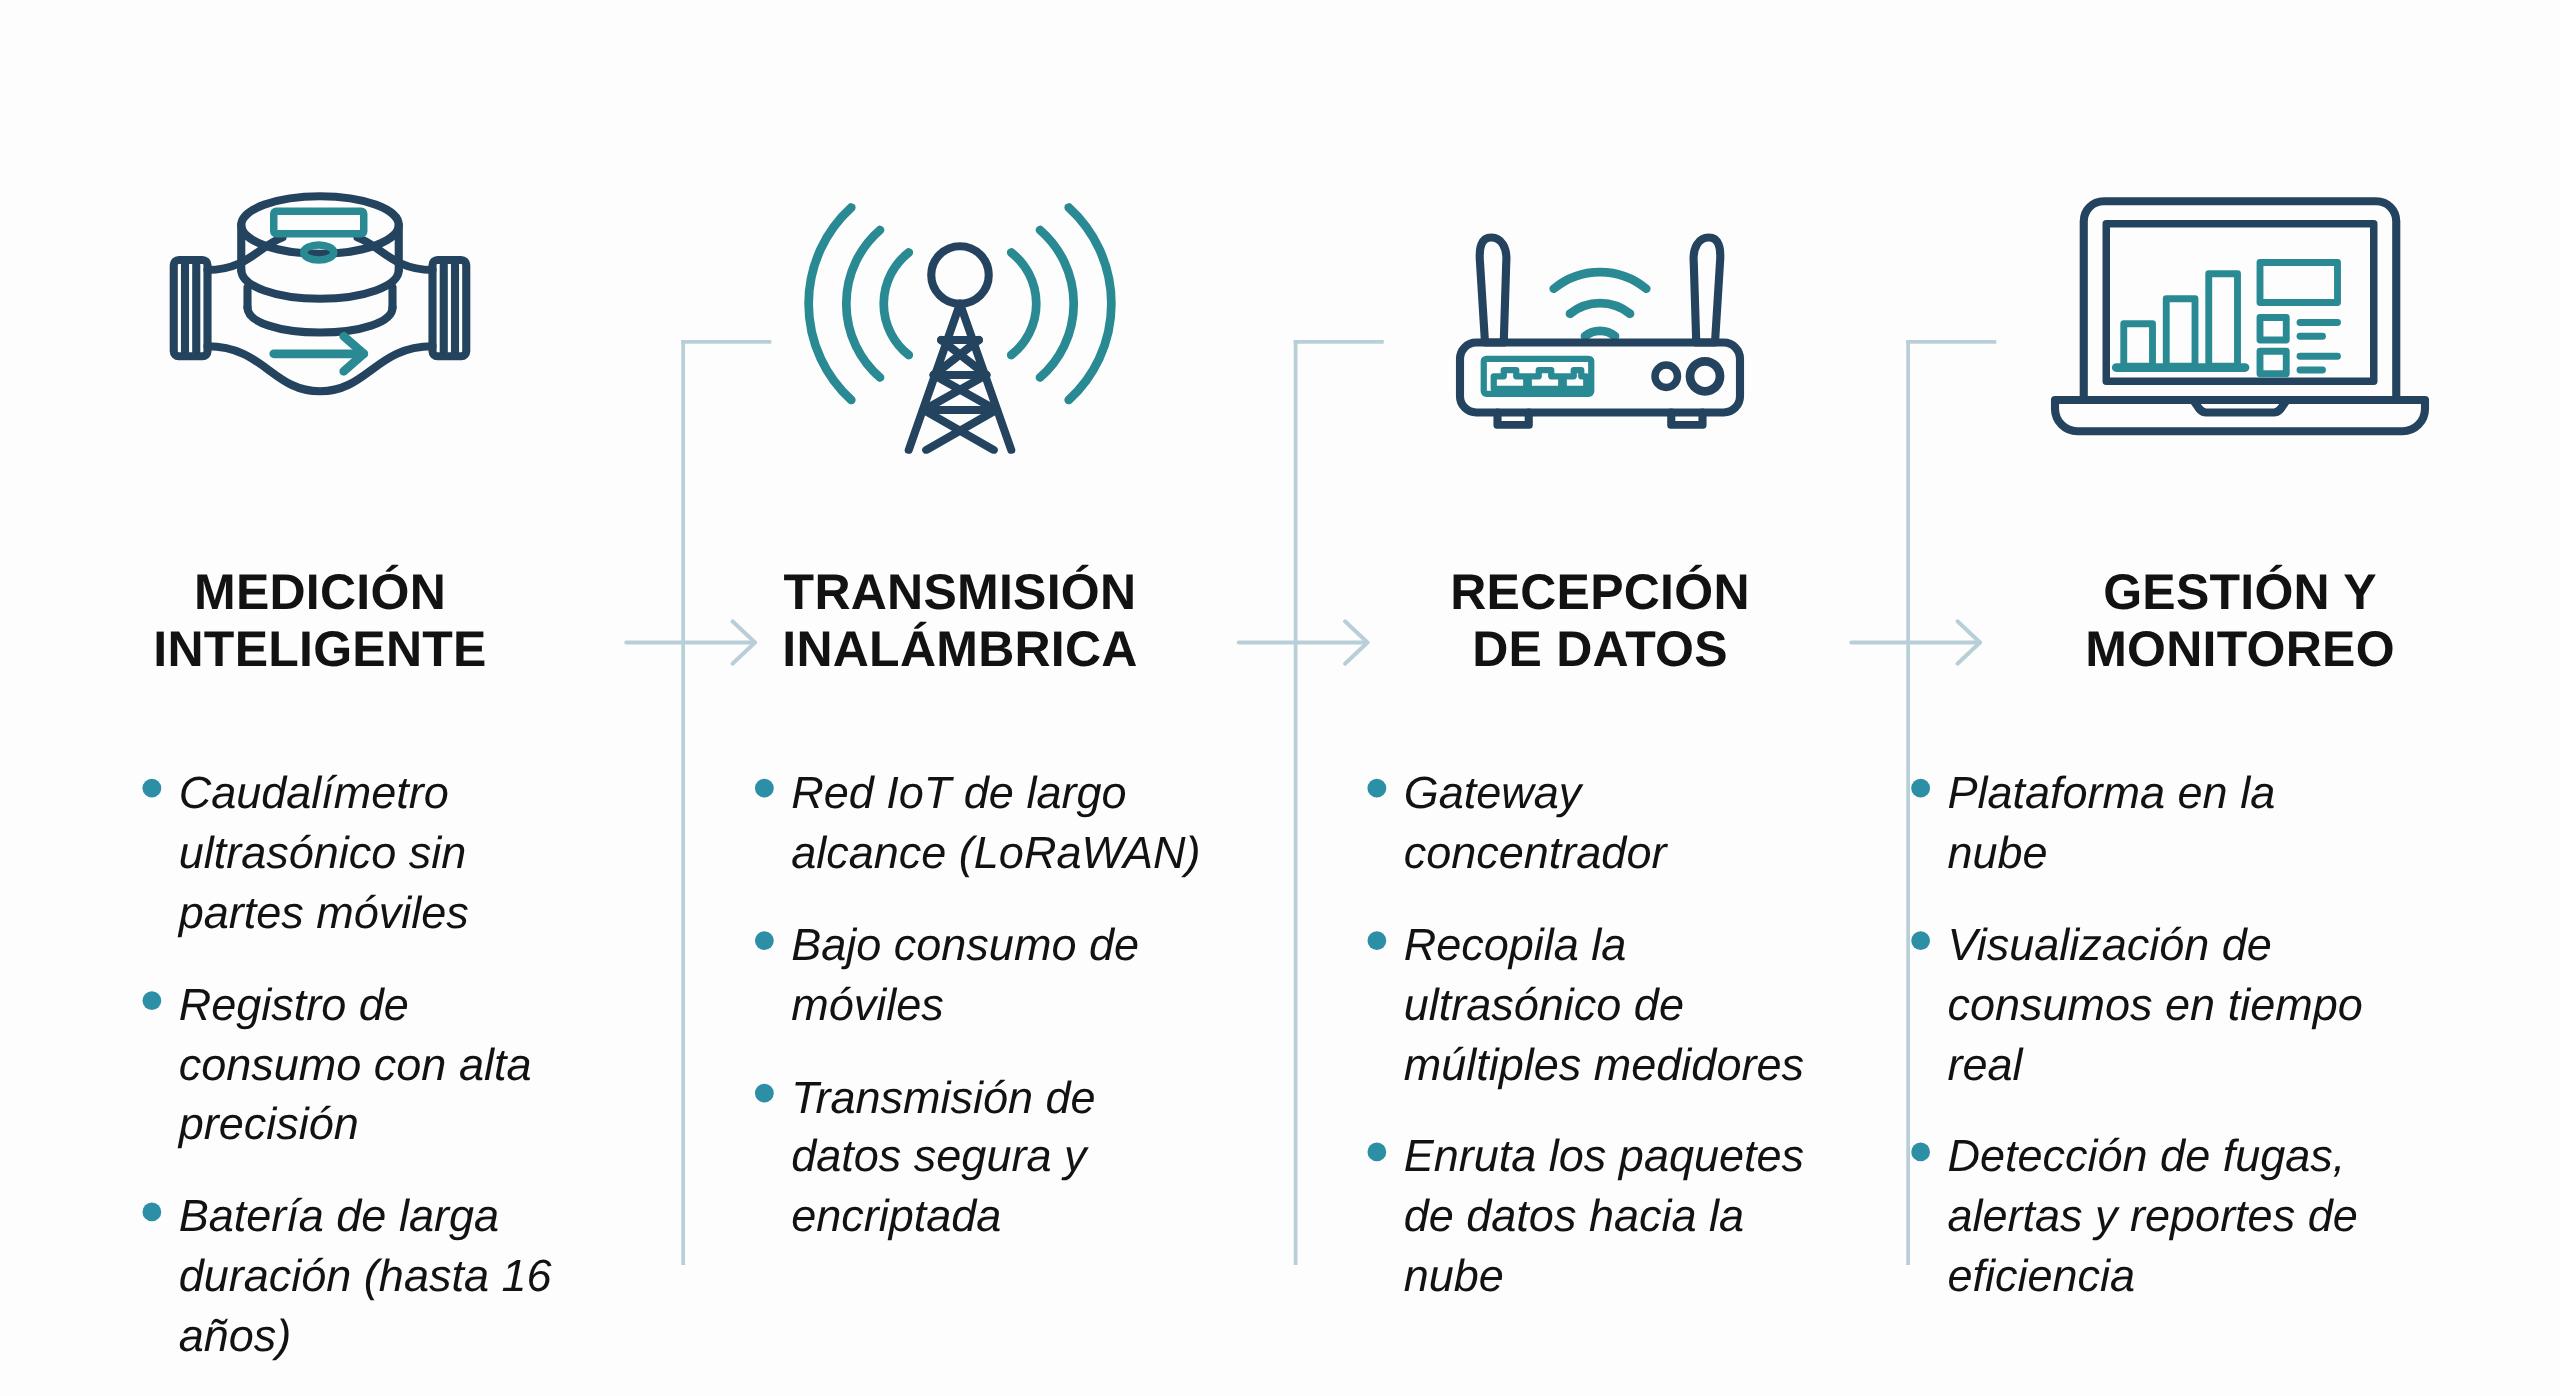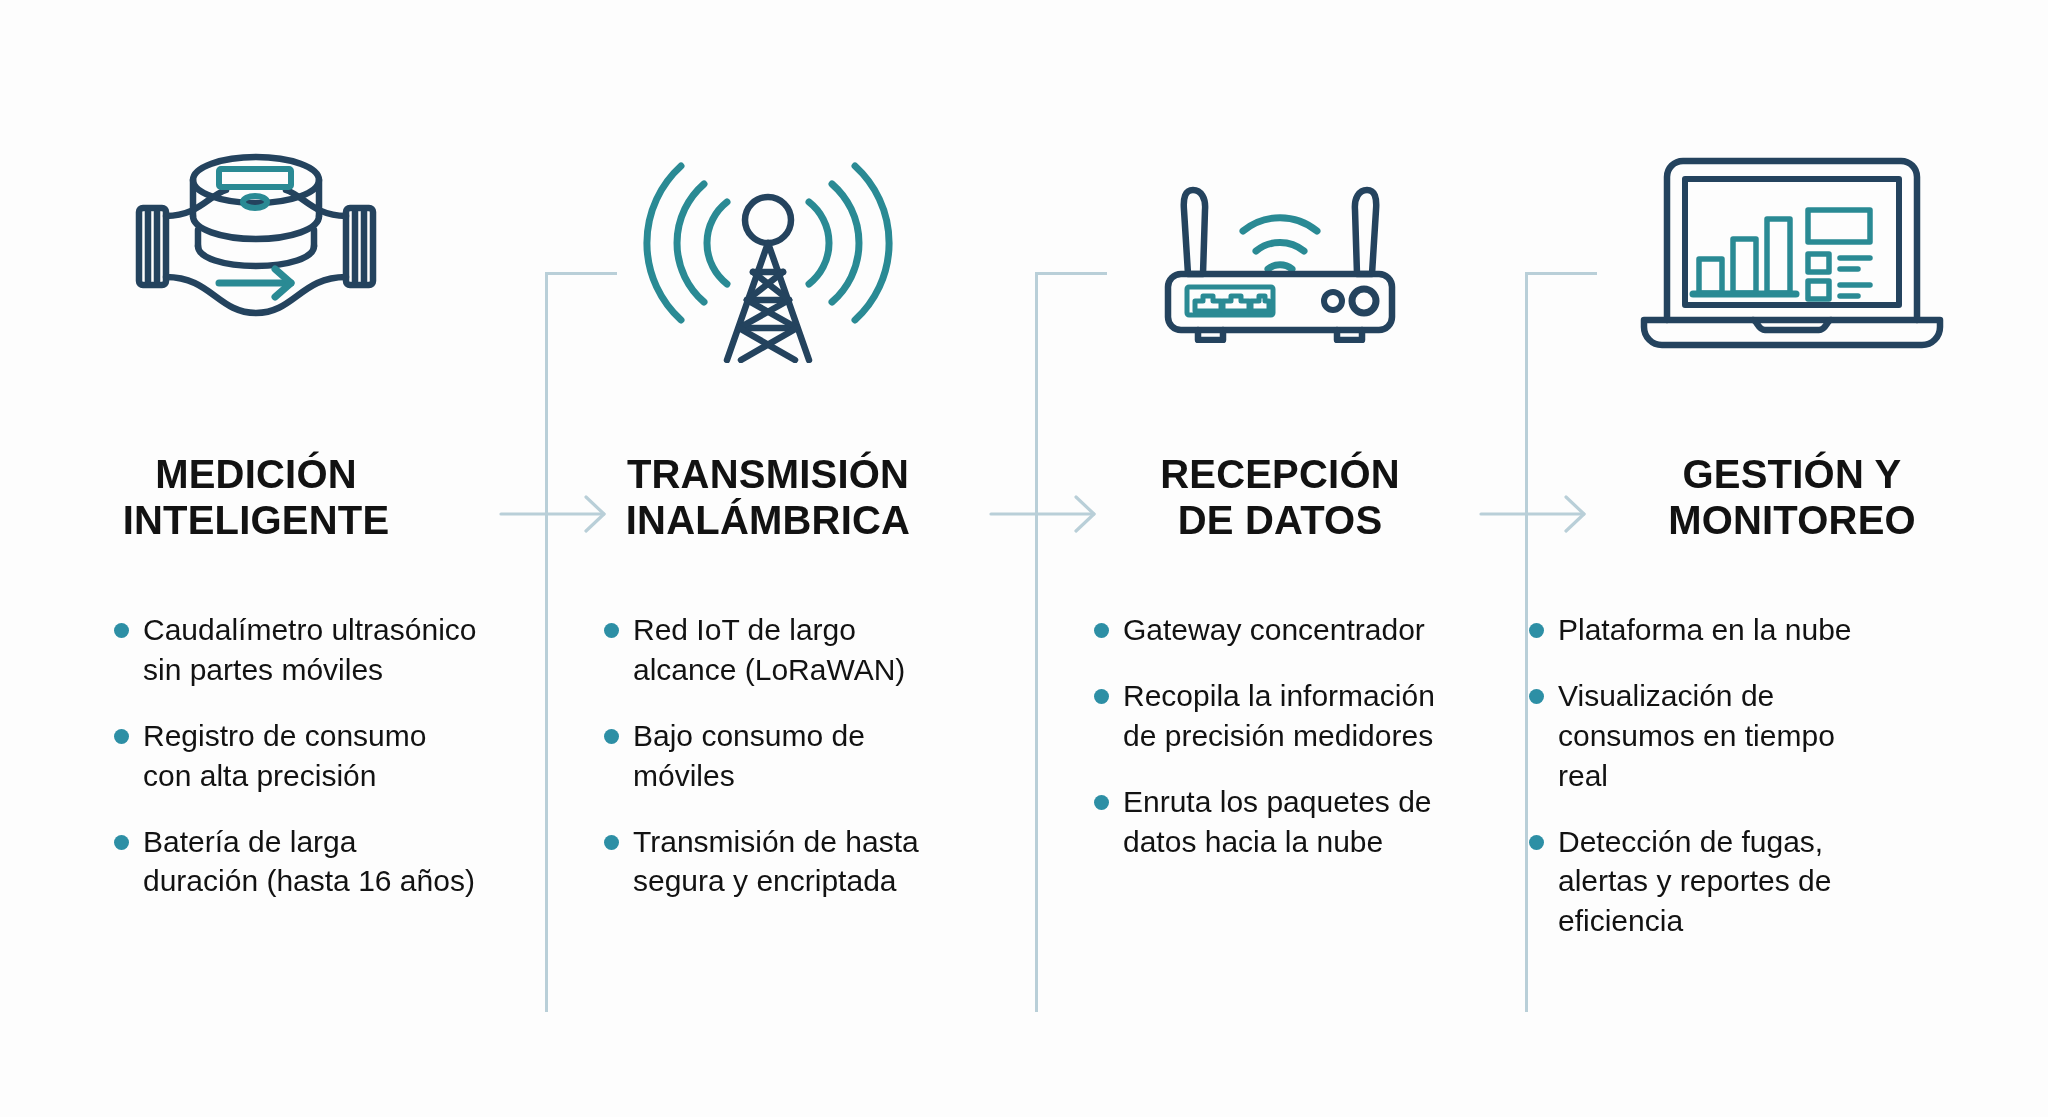--- a/index.html
+++ b/index.html
@@ -75,23 +75,24 @@
     top: 610px;
     width: 372px;
     list-style: none;
     margin: 0;
     padding: 0;
   }
   .bullets li {
     position: relative;
     padding-left: 38px;
     margin-bottom: 26px;
-    font-size: 30px;
+    font-size: 36px;
     line-height: 1.33;
     color: #121212;
+    font-style: italic;
   }
   .bullets li:last-child { margin-bottom: 0; }
   .bullets li .dot {
     position: absolute;
     left: 9px;
     top: 13px;
     width: 15px;
     height: 15px;
     border-radius: 50%;
     background: #2d8fa5;
@@ -213,21 +214,21 @@
           <path d="M140 124 L 104 152"></path>
           <path d="M96 180 L 152 212"></path>
           <path d="M154 180 L 98 212"></path>
         </svg>
       </div>
       <div class="stage-title">TRANSMISIÓN
 INALÁMBRICA</div>
       <ul class="bullets">
         <li><span class="dot"></span><span>Red IoT de largo alcance (LoRaWAN)</span></li>
         <li><span class="dot"></span><span>Bajo consumo de móviles</span></li>
-        <li><span class="dot"></span><span>Transmisión de hasta segura y encriptada</span></li>
+        <li><span class="dot"></span><span>Transmisión de datos segura y encriptada</span></li>
       </ul>
     </div>
 
     <div class="stage s3">
       <div class="icon-wrap">
         <svg width="290" height="175" viewBox="0 0 290 175" fill="none" stroke="#24435e" stroke-width="6.5" stroke-linecap="round" stroke-linejoin="round">
 
           <path d="M58 22 C 50 22 48 30 49 42 L 53 106 L 68 106 L 70 42 C 71 30 66 22 58 22 Z"></path>
           <path d="M232 22 C 224 22 219 30 220 42 L 222 106 L 237 106 L 241 42 C 242 30 240 22 232 22 Z"></path>
 
@@ -250,21 +251,21 @@
           </g>
 
           <circle cx="198" cy="133" r="9" stroke-width="6"></circle>
           <circle cx="229" cy="133" r="12" stroke-width="7"></circle>
         </svg>
       </div>
       <div class="stage-title">RECEPCIÓN
 DE DATOS</div>
       <ul class="bullets">
         <li><span class="dot"></span><span>Gateway concentrador</span></li>
-        <li><span class="dot"></span><span>Recopila la información de precisión medidores</span></li>
+        <li><span class="dot"></span><span>Recopila la ultrasónico de múltiples medidores</span></li>
         <li><span class="dot"></span><span>Enruta los paquetes de datos hacia la nube</span></li>
       </ul>
     </div>
 
     <div class="stage s4">
       <div class="icon-wrap">
         <svg width="310" height="200" viewBox="0 0 310 200" fill="none" stroke="#24435e" stroke-width="6.5" stroke-linecap="round" stroke-linejoin="round">
 
           <path d="M30 165 L 30 22 C 30 13 37 6 46 6 L 264 6 C 273 6 280 13 280 22 L 280 165"></path>
 

